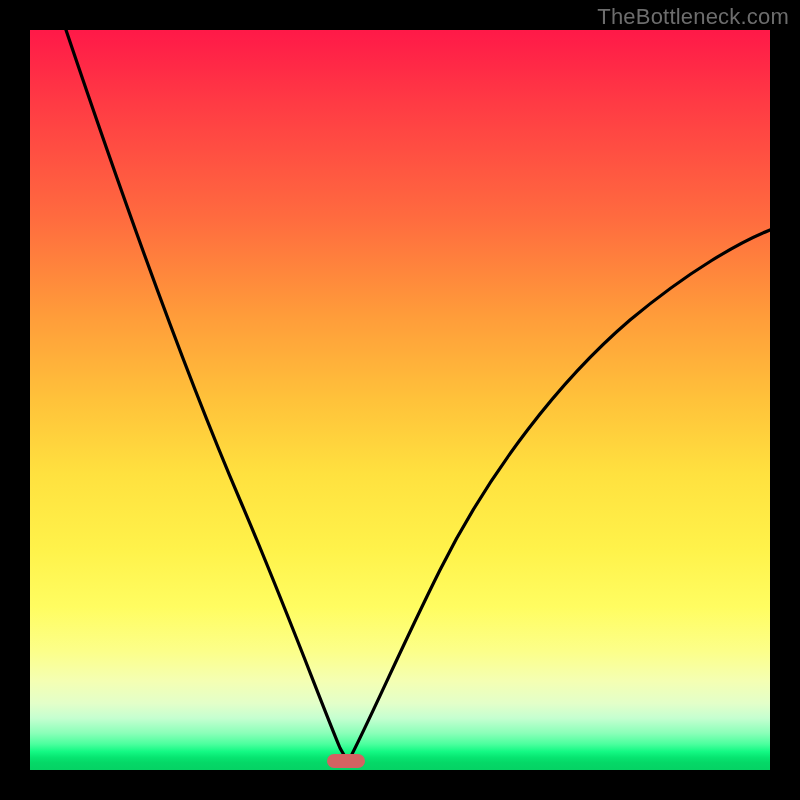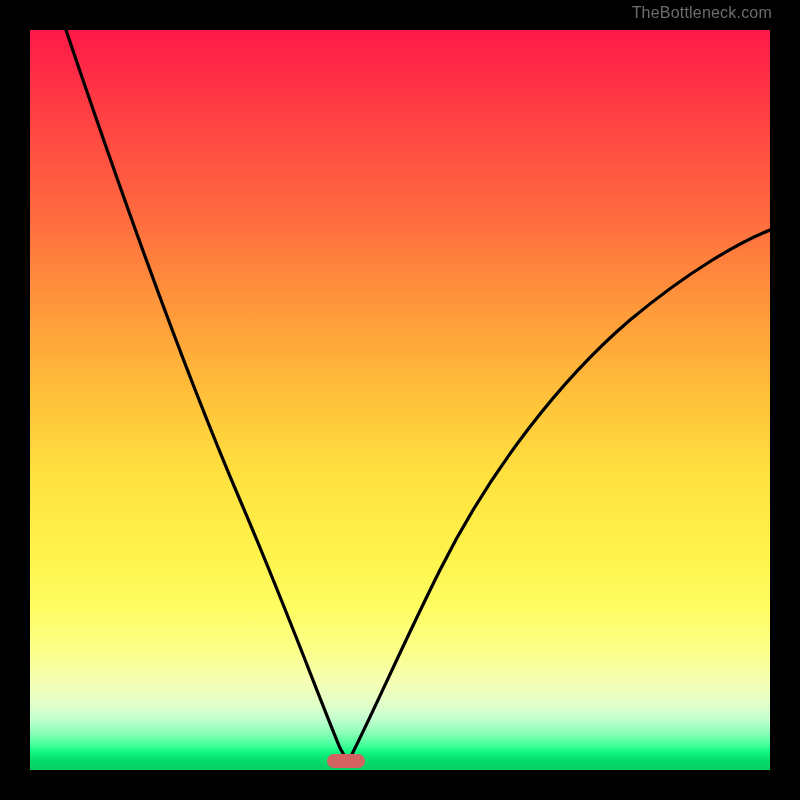--- a/index.html
+++ b/index.html
@@ -56,23 +56,23 @@
     width: 38px;
     height: 14px;
     background: #d36262;
     border-radius: 7px;
     left: 297px;
     top: 724px;
   }
   .watermark {
     position: absolute;
     top: 4px;
-    right: 28px;
+    right: 11px;
     color: #6d6d6d;
-    font-size: 16px;
+    font-size: 22px;
     font-weight: 500;
     letter-spacing: 0.2px;
   }
 </style>
 </head>
 <body>
 
 <div class="frame">
   <div class="plot-area">
     <svg class="curves" viewBox="0 0 740 740" preserveAspectRatio="none">

